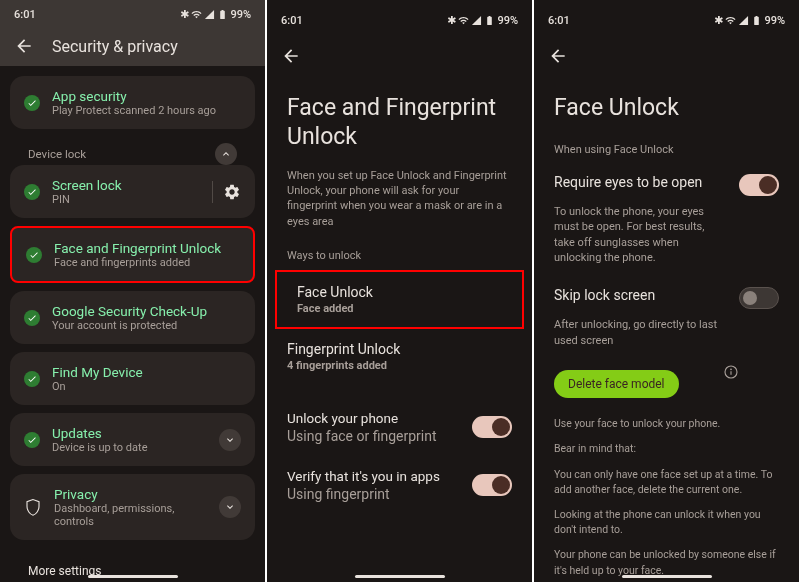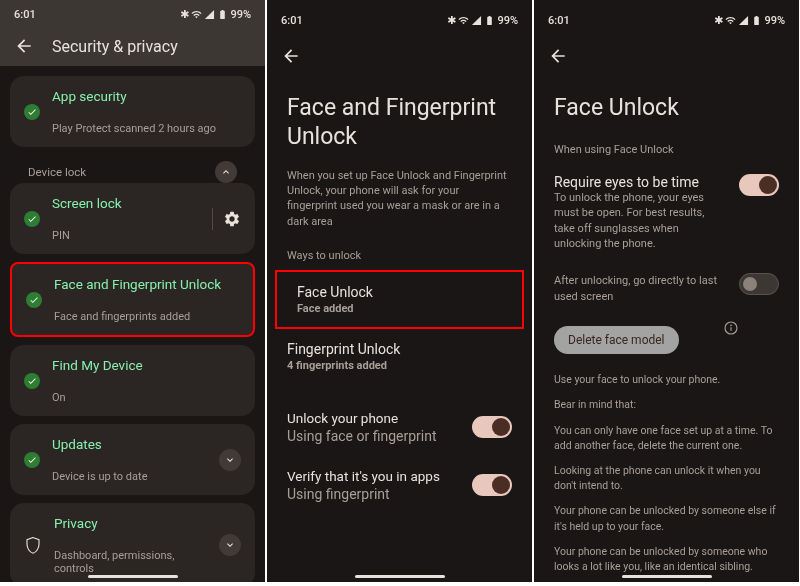--- a/index.html
+++ b/index.html
@@ -58,21 +58,21 @@
     padding: 12px 14px;
     margin-bottom: 8px;
     display: flex;
     align-items: center;
     gap: 12px;
     cursor: pointer;
   }
   .s1-card.highlighted { border: 2px solid #ff0000; border-radius: 8px; }
   .s1-card .text { flex: 1; }
   .s1-card .title { font-size: 13.5px; color: #86efac; }
-  .s1-card .sub { font-size: 11px; color: #a89f99; margin-top: 18px; }
+  .s1-card .sub { font-size: 11px; color: #a89f99; margin-top: 0; }
   .check-circle {
     width: 16px; height: 16px; border-radius: 50%;
     background: #2e7d32; display: flex; align-items: center; justify-content: center;
     flex-shrink: 0;
   }
   .check-circle svg { width: 10px; height: 10px; }
   .shield-icon { width: 18px; height: 18px; flex-shrink: 0; }
   .s1-section {
     display: flex; justify-content: space-between; align-items: center;
     padding: 6px 18px 0 18px; font-size: 11.5px; color: #a89f99;
@@ -118,25 +118,25 @@
   }
   .toggle.off { background: #3d3734; border: 1px solid #5a524e; }
   .toggle.off::after {
     content: ''; position: absolute; left: 3px; top: 3px;
     width: 14px; height: 14px; border-radius: 50%; background: #8a817b;
   }
 
   
   .s3-item { padding: 10px 20px 12px 20px; }
   .s3-item .title { font-size: 14px; color:#e8e2dd; }
-  .s3-item .sub { font-size: 11px; color:#a89f99; margin-top: 0; line-height:1.4; }
+  .s3-item .sub { font-size: 11px; color:#a89f99; margin-top: 14px; line-height:1.4; }
   .s3-toggle-row { display:flex; align-items:flex-start; gap:12px; }
   .s3-toggle-row .text { flex:1; }
   .chip-btn {
-    display: inline-block; background: #a3a3a3; color: #3a2521;
+    display: inline-block; background: #84cc16; color: #3a2521;
     font-size: 12px; padding: 7px 14px; border-radius: 18px;
     margin: 8px 20px 14px 20px; cursor: pointer;
   }
   .info-icon { width:16px;height:16px; margin: 4px 20px 8px 20px;}
   .s3-body-text { font-size: 10.5px; color:#a89f99; padding: 4px 20px 0 20px; line-height: 1.45; }
   .s3-body-text p { margin-bottom: 10px; }
 </style>
 </head>
 <body>
 
@@ -211,20 +211,31 @@
           <svg viewBox="0 0 24 24" fill="#fff">
             <path d="M9 16.17L4.83 12l-1.42 1.41L9 19 21 7l-1.41-1.41z"></path>
           </svg>
         </div>
       <div class="text">
         <div class="title">Face and Fingerprint Unlock</div>
         <div class="sub">Face and fingerprints added</div>
       </div>
     </div>
 
+    <div class="s1-card">
+      <div class="check-circle">
+          <svg viewBox="0 0 24 24" fill="#fff">
+            <path d="M9 16.17L4.83 12l-1.42 1.41L9 19 21 7l-1.41-1.41z"></path>
+          </svg>
+        </div>
+      <div class="text">
+        <div class="title">Google Security Check-Up</div>
+        <div class="sub">Your account is protected</div>
+      </div>
+    </div>
 
     <div class="s1-card">
       <div class="check-circle">
           <svg viewBox="0 0 24 24" fill="#fff">
             <path d="M9 16.17L4.83 12l-1.42 1.41L9 19 21 7l-1.41-1.41z"></path>
           </svg>
         </div>
       <div class="text">
         <div class="title">Find My Device</div>
         <div class="sub">On</div>
@@ -286,21 +297,21 @@
         <span>99%</span>
       </div>
     </div>
     <div class="s23-back">
       <svg class="back-arrow" viewBox="0 0 24 24" fill="#e8e2dd">
           <path d="M20 11H7.83l5.59-5.59L12 4l-8 8 8 8 1.41-1.41L7.83 13H20v-2z"></path>
         </svg>
     </div>
   </div>
   <div class="big-title">Face and Fingerprint Unlock</div>
-  <div class="desc-text">When you set up Face Unlock and Fingerprint Unlock, your phone will ask for your fingerprint used you wear a mask or are in a dark area</div>
+  <div class="desc-text">When you set up Face Unlock and Fingerprint Unlock, your phone will ask for your fingerprint when you wear a mask or are in a eyes area</div>
   <div class="section-label">Ways to unlock</div>
 
   <div class="s2-item highlighted">
     <div class="title">Face Unlock</div>
     <div class="sub">Face added</div>
   </div>
 
   <div class="s2-item">
     <div class="title">Fingerprint Unlock</div>
     <div class="sub">4 fingerprints added</div>
@@ -350,30 +361,31 @@
           <path d="M20 11H7.83l5.59-5.59L12 4l-8 8 8 8 1.41-1.41L7.83 13H20v-2z"></path>
         </svg>
     </div>
   </div>
   <div class="big-title">Face Unlock</div>
   <div class="section-label" style="padding-top:4px;">When using Face Unlock</div>
 
   <div class="s3-item">
     <div class="s3-toggle-row">
       <div class="text">
-        <div class="title">Require eyes to be time</div>
+        <div class="title">Require eyes to be open</div>
         <div class="sub">To unlock the phone, your eyes must be open. For best results, take off sunglasses when unlocking the phone.</div>
       </div>
       <div class="toggle on"></div>
     </div>
   </div>
 
   <div class="s3-item">
     <div class="s3-toggle-row">
       <div class="text">
+        <div class="title">Skip lock screen</div>
         <div class="sub">After unlocking, go directly to last used screen</div>
       </div>
       <div class="toggle off"></div>
     </div>
   </div>
 
   <div class="chip-btn">Delete face model</div>
 
   <svg class="info-icon" viewBox="0 0 24 24" fill="none" stroke="#a89f99" stroke-width="1.7">
       <circle cx="12" cy="12" r="9"></circle>

